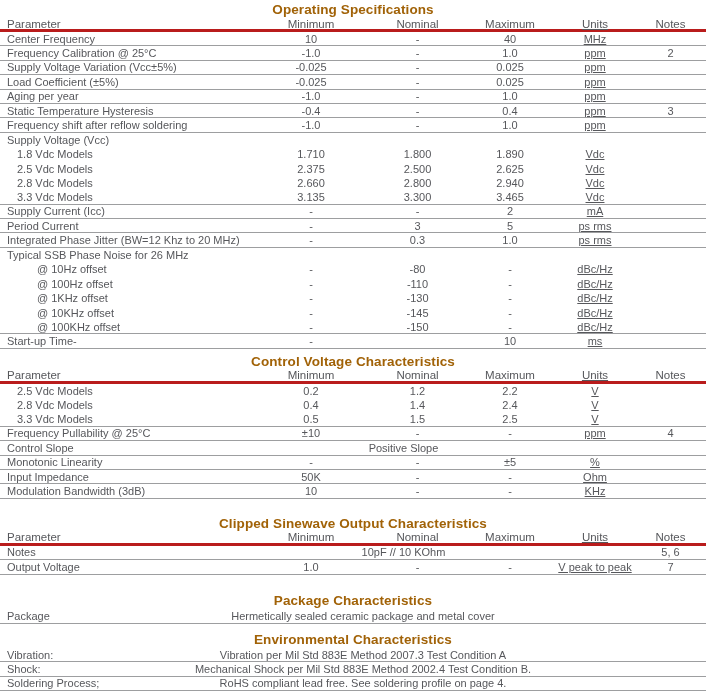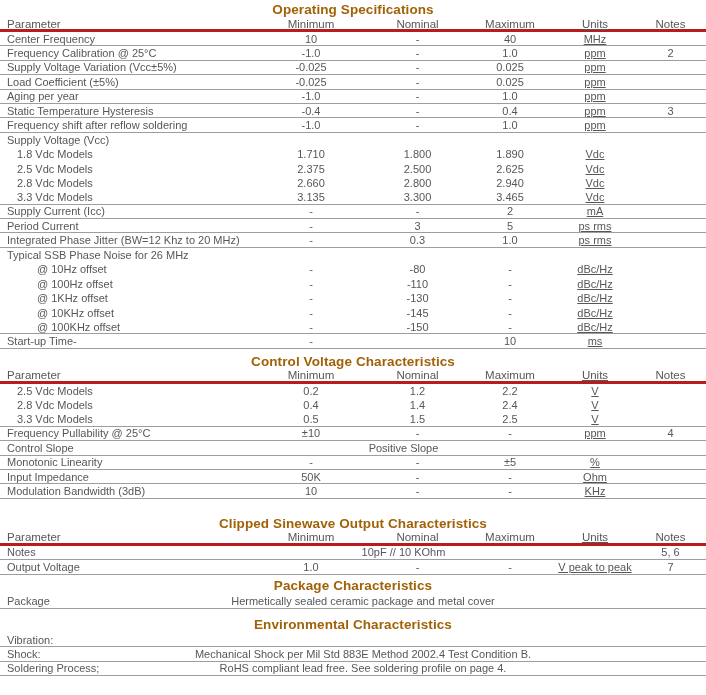--- a/index.html
+++ b/index.html
@@ -38,21 +38,21 @@
   .indent-2 { padding-left:37px; }
   .kv-row {
     display:flex; align-items:center;
     height:14.3px; font-size:11px;
     border-bottom:1px solid #9d9ea0;
   }
   .kv-label { width:170px; padding-left:7px; white-space:nowrap; }
   .kv-value { flex:1; text-align:center; padding-right:150px; white-space:nowrap; }
   .sec-control-voltage   { margin-top:5px; }
   .sec-clipped-sinewave  { margin-top:17px; }
-  .sec-package           { margin-top:3px; }
+  .sec-package           { margin-top:18px; }
   .sec-environmental     { margin-top:8px; }
   .sec-package .kv-row   { height:15.5px; }
   .sec-title { margin-bottom:1px; }
 </style>
 </head>
 <body>
 
 <main id="doc">
     <section class="sec-operating">
       <div class="sec-title">Operating Specifications</div>
@@ -333,20 +333,21 @@
       <div class="sec-title">Package Characteristics</div>
       <div class="kv-row">
         <div class="kv-label">Package</div>
         <div class="kv-value">Hermetically sealed ceramic package and metal cover</div>
       </div>
     </section>
     <section class="sec-environmental">
       <div class="sec-title">Environmental Characteristics</div>
       <div class="kv-row">
         <div class="kv-label">Vibration:</div>
+        <div class="kv-value">Vibration per Mil Std 883E Method 2007.3 Test Condition A</div>
       </div>
       <div class="kv-row">
         <div class="kv-label">Shock:</div>
         <div class="kv-value">Mechanical Shock per Mil Std 883E Method 2002.4 Test Condition B.</div>
       </div>
       <div class="kv-row">
         <div class="kv-label">Soldering Process;</div>
         <div class="kv-value">RoHS compliant lead free. See soldering profile on page 4.</div>
       </div>
     </section>

